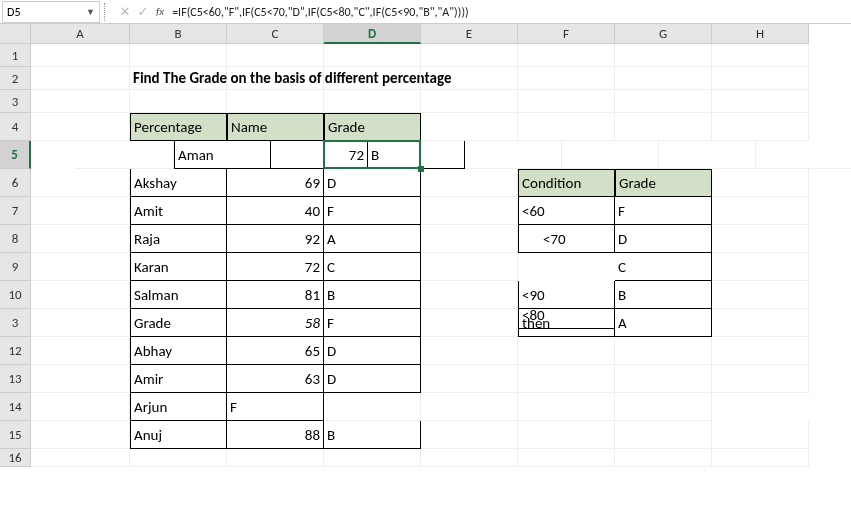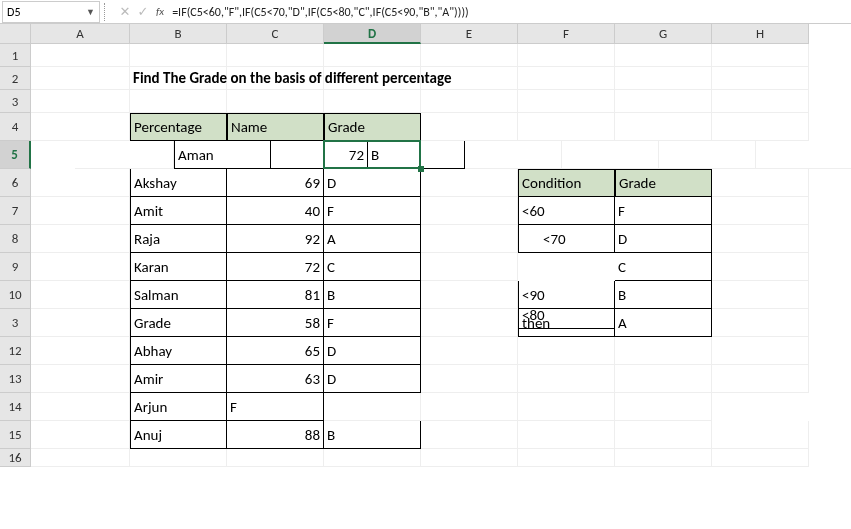--- a/index.html
+++ b/index.html
@@ -184,21 +184,21 @@
         <div class="cell cC right bright bbottom" style="height: 28px;">81</div>
         <div class="cell cD bright bbottom" style="height: 28px;">B</div>
         <div class="cell cE" style="height: 28px;"></div>
         <div class="cell cF bleft bright bbottom" style="height: 28px;">&lt;90</div>
         <div class="cell cG bright bbottom" style="height: 28px;">B</div>
         <div class="cell cH" style="height: 28px;"></div>
       </div>
       <div class="row" style="height: 28px;">
         <div class="cell cA" style="height: 28px;"></div>
         <div class="cell cB bleft bright bbottom" style="height: 28px;">Grade</div>
-        <div class="cell cC right bright bbottom" style="height: 28px;">58</div>
+        <div class="cell cC right bright bbottom" style="height: 28px; font-style: italic;">58</div>
         <div class="cell cD bright bbottom" style="height: 28px;">F</div>
         <div class="cell cE" style="height: 28px;"></div>
         <div class="cell cF bleft bright bbottom" style="height: 28px;">then</div>
         <div class="cell cG bright bbottom" style="height: 28px;">A</div>
         <div class="cell cH" style="height: 28px;"></div>
       </div>
       <div class="row" style="height: 28px;">
         <div class="cell cA" style="height: 28px;"></div>
         <div class="cell cB bleft bright bbottom" style="height: 28px;">Abhay</div>
         <div class="cell cC right bright bbottom" style="height: 28px;">65</div>

